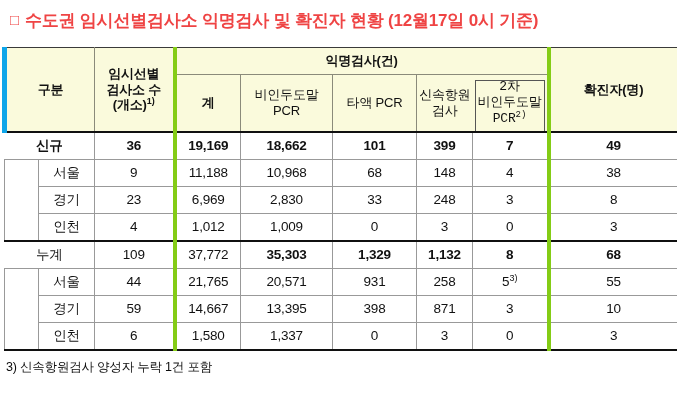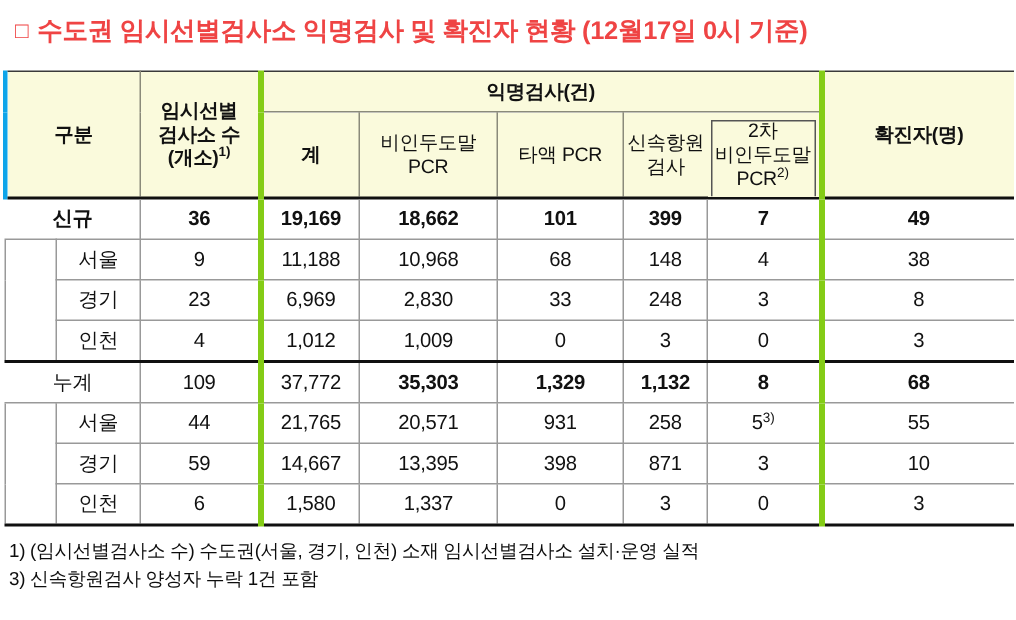--- a/index.html
+++ b/index.html
@@ -19,24 +19,24 @@
   }
   th, td {
     padding:0; text-align:center; vertical-align:middle;
     font-size:13px; line-height:1.22; overflow:hidden;
   }
   thead th { background:#fafadc; border:1px solid #8a8a7a; font-weight:400; }
   thead tr.rowA th { border-top:1px solid #3a3a3a; height:26px; }
   thead th.spans2 { border-bottom:2px solid #101010; }
   thead tr.rowB th { height:56px; border-bottom:2px solid #101010; }
   thead th.hbold { font-weight:700; }
-  thead th.first { border-left:3px solid #0ea5e9; }
+  thead th.first { border-left:5px solid #0ea5e9; }
   thead th.lastcol { border-right:none; }
   thead th.rapid { border-right:none; }
-  thead th.second { border-left:none; position:relative; }
+  thead th.second { border-left:none; position:relative;font-family:Liberation Mono, monospace; }
   .inset-box {
     position:absolute; top:5px; left:2px; right:2px; bottom:0;
     border:1px solid #555; border-bottom:none; pointer-events:none;
   }
   td { border:1px solid #999; height:26px; font-size:13.5px; }
   td.hl, th.hl { border-left:4px solid #84cc16; }
   td.lastcol { border-right:none; }
   td.edge-open { border-left:none; }
   td.indent { border-left:1px solid #999; }
   tr.cum td { border-top:2px solid #101010; }
@@ -176,15 +176,14 @@
       <td>1,337</td>
       <td>0</td>
       <td>3</td>
       <td>0</td>
       <td class="hl lastcol">3</td>
     </tr>
   </tbody>
 </table>
 
 <div class="footnotes">
-  <div>1) (임시선별검사소 수) 수도권(서울, 경기, 인천) 소재 임시선별검사소 설치·운영 실적</div>
   <div>3) 신속항원검사 양성자 누락 1건 포함</div>
 </div>
 
 </body></html>

